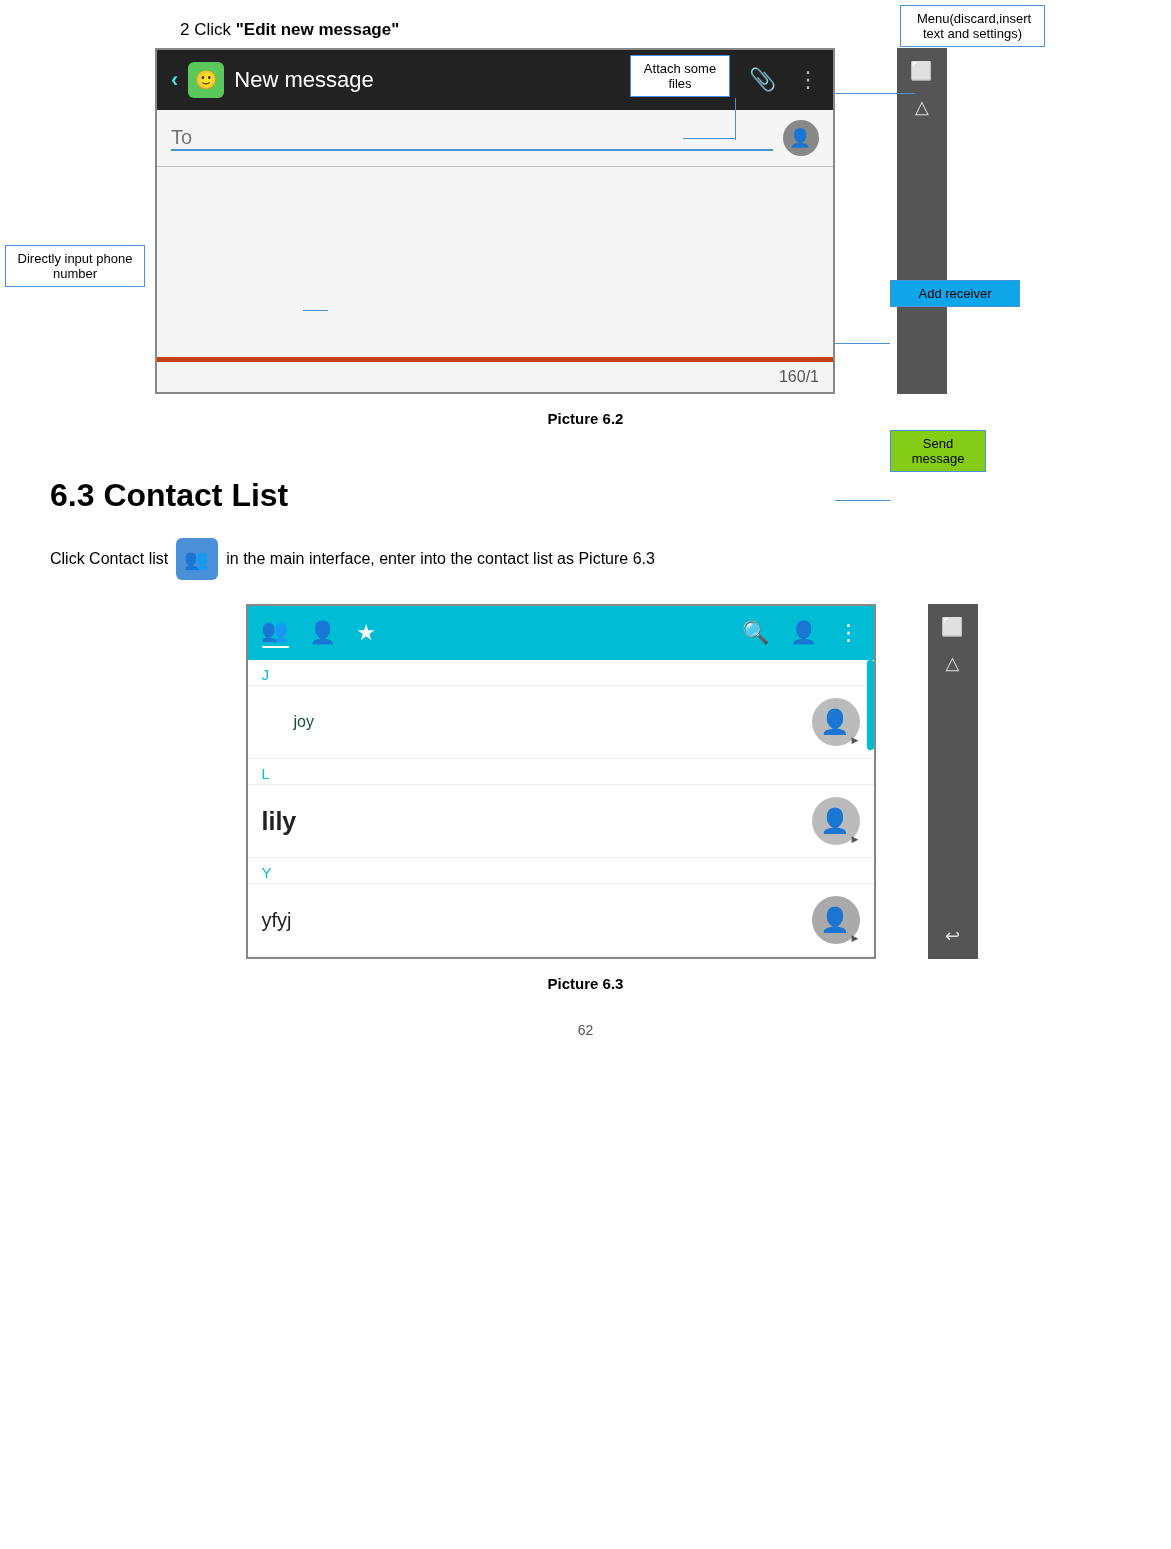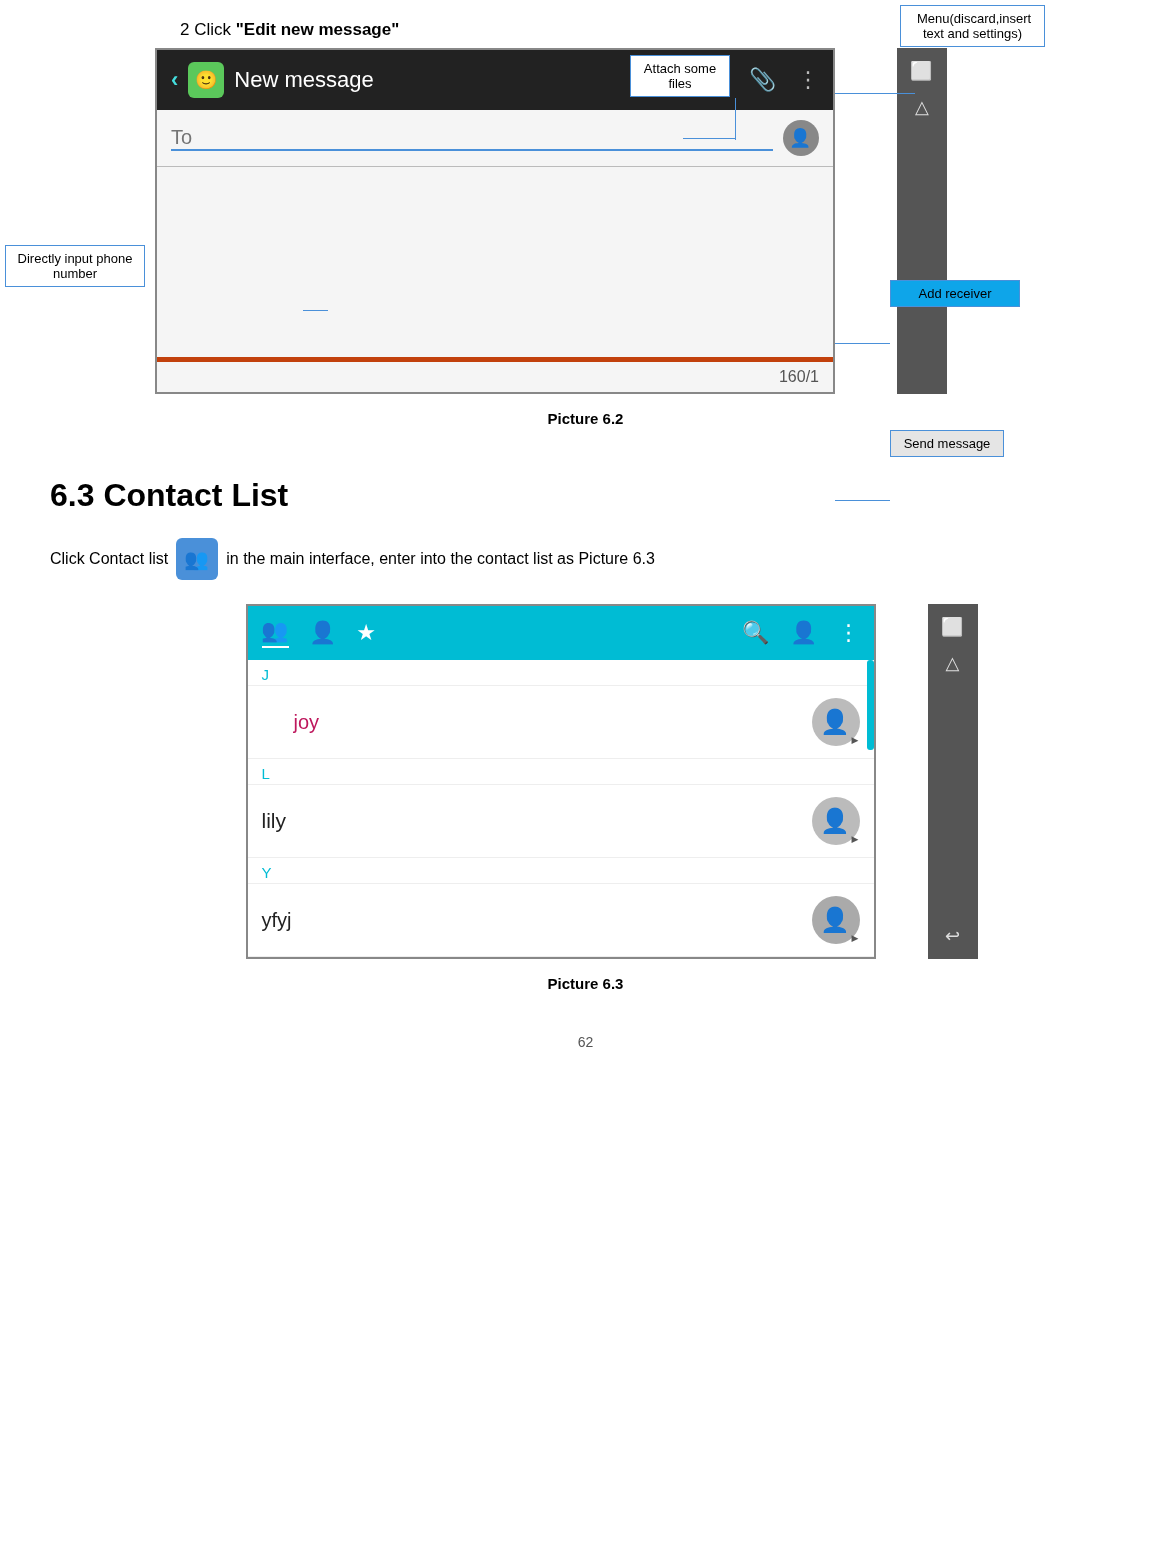--- a/index.html
+++ b/index.html
@@ -60,21 +60,21 @@
 
   <div style="position:absolute; top:245px; left:5px; border:1.5px solid #4a90d9; background:#fff; padding:5px 8px; font-size:13px; text-align:center; z-index:20; width:140px;">
     <span>Directly    input
 phone number</span>
   </div>
 
   <div style="position:absolute; top:280px; left:890px; border:1.5px solid #4a90d9; background:#0ea5e9; padding:5px 8px; font-size:13px; text-align:center; z-index:20; width:130px;">
     <span>Add receiver</span>
   </div>
 
-  <div style="position:absolute; top:430px; left:890px; border:1.5px solid #4a90d9; background:#e5e5e5; padding:5px 8px; font-size:13px; text-align:center; z-index:20; width:114px;">
+  <div style="position:absolute; top:430px; left:890px; border:1.5px solid #4a90d9; background:#84cc16; padding:5px 8px; font-size:13px; text-align:center; z-index:20; width:96px;">
     <span>Send
 message</span>
   </div>
 
   <div style="position:relative; margin-left:155px; width:740px;">
 
     <div class="new-message-screen" style="width:680px; border:2px solid #888;">
 
       <div class="nm-header">
         <span style="font-size:22px; color:#4dd; font-weight:bold;">‹</span>
@@ -140,30 +140,30 @@
         <span style="font-size:22px;color:#fff;">👤</span>
         <span style="font-size:22px;color:#fff;">⋮</span>
       </div>
 
       <div style="position:relative;">
 
         <div style="position:absolute;right:0;top:0;width:7px;height:90px;background:#00bcd4;border-radius:3px;"></div>
 
         <div style="font-size:15px;color:#00bcd4;padding:6px 14px 2px;border-bottom:1px solid #eee;">J</div>
         <div style="display:flex;align-items:center;padding:12px 14px;border-bottom:1px solid #eee;gap:14px;">
-          <span style="flex:1;font-size:20px;color:#be185d;padding-left:32px;">joy</span>
+          <span style="flex:1;font-size:16px;color:#14532d;padding-left:32px;">joy</span>
           <div style="width:48px;height:48px;border-radius:50%;background:#bbb;display:flex;align-items:center;justify-content:center;font-size:24px;color:#666;position:relative;">
             👤
             <span style="position:absolute;bottom:1px;right:1px;font-size:9px;color:#555;">▶</span>
           </div>
         </div>
 
         <div style="font-size:15px;color:#00bcd4;padding:6px 14px 2px;border-bottom:1px solid #eee;">L</div>
         <div style="display:flex;align-items:center;padding:12px 14px;border-bottom:1px solid #eee;gap:14px;">
-          <span style="flex:1;font-size:21px;color:#222;">lily</span>
+          <span style="flex:1;font-size:25px;color:#222;font-weight:bold;">lily</span>
           <div style="width:48px;height:48px;border-radius:50%;background:#bbb;display:flex;align-items:center;justify-content:center;font-size:24px;color:#666;position:relative;">
             👤
             <span style="position:absolute;bottom:1px;right:1px;font-size:9px;color:#555;">▶</span>
           </div>
         </div>
 
         <div style="font-size:15px;color:#00bcd4;padding:6px 14px 2px;border-bottom:1px solid #eee;">Y</div>
         <div style="display:flex;align-items:center;padding:12px 14px;border-bottom:1px solid #eee;gap:14px;">
           <span style="flex:1;font-size:20px;color:#222;">yfyj</span>
           <div style="width:48px;height:48px;border-radius:50%;background:#aaa;display:flex;align-items:center;justify-content:center;font-size:24px;color:#666;position:relative;">
@@ -180,13 +180,13 @@
       <div style="color:#ddd;font-size:18px;">△</div>
       <div style="color:#ddd;font-size:18px;margin-top:auto;">↩</div>
     </div>
 
   </div>
 
   <div style="text-align:center;font-size:15px;font-weight:bold;margin:16px 0 20px 0;">Picture 6.3</div>
 
 </div>
 
-<div style="text-align:center;font-size:14px;color:#555;padding-bottom:20px;margin-top:12px;">62</div>
+<div style="text-align:center;font-size:14px;color:#555;padding-bottom:20px;">62</div>
 
 </body></html>

